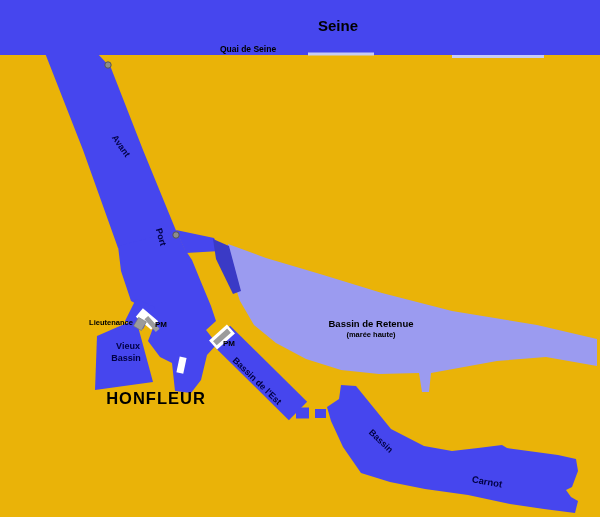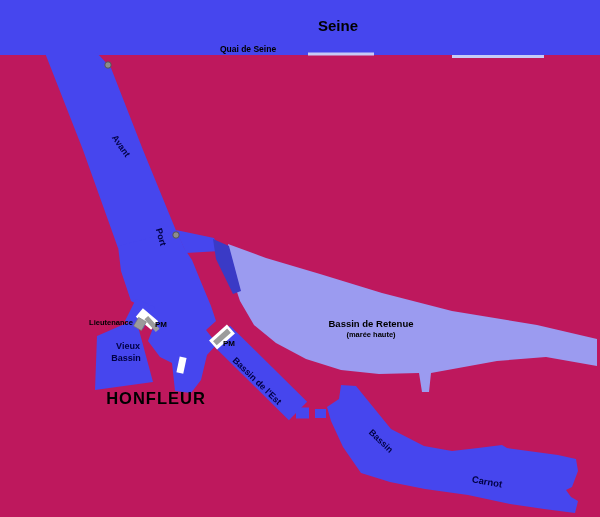--- a/index.html
+++ b/index.html
@@ -1,16 +1,16 @@
 <!DOCTYPE html>
 <html><head>
 <meta charset="utf-8">
 <style>
   html,body{margin:0;padding:0;background:#ffffff;}
-  .stage{position:relative;width:600px;height:517px;background:#be185d;overflow:hidden;}
+  .stage{position:relative;width:600px;height:517px;background:#eab308;overflow:hidden;}
   svg text{font-family:"Liberation Sans","DejaVu Sans",sans-serif;font-weight:bold;}
   .caps{letter-spacing:1px;}
 </style>
 </head>
 <body>
 
 <div class="stage">
 <svg width="600" height="517" viewBox="0 0 600 517">
 
   <rect x="0" y="0" width="600" height="55" fill="#4646ee"></rect>

